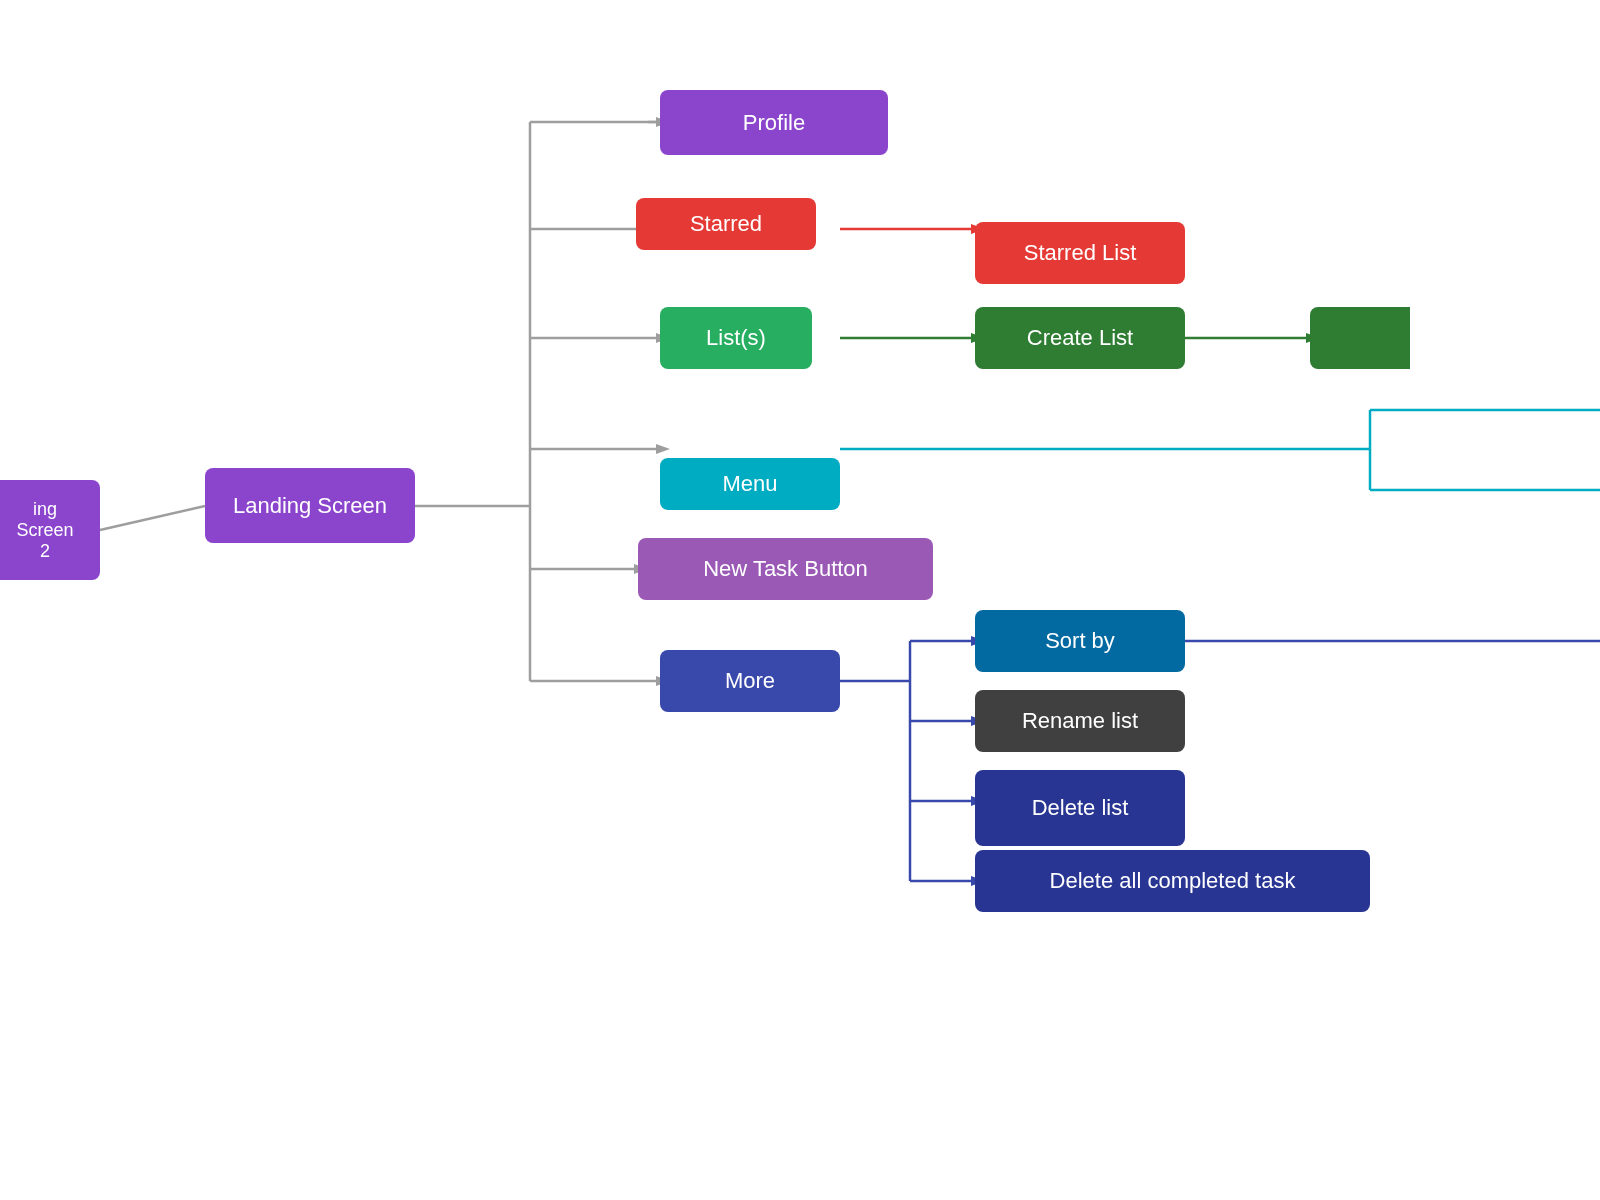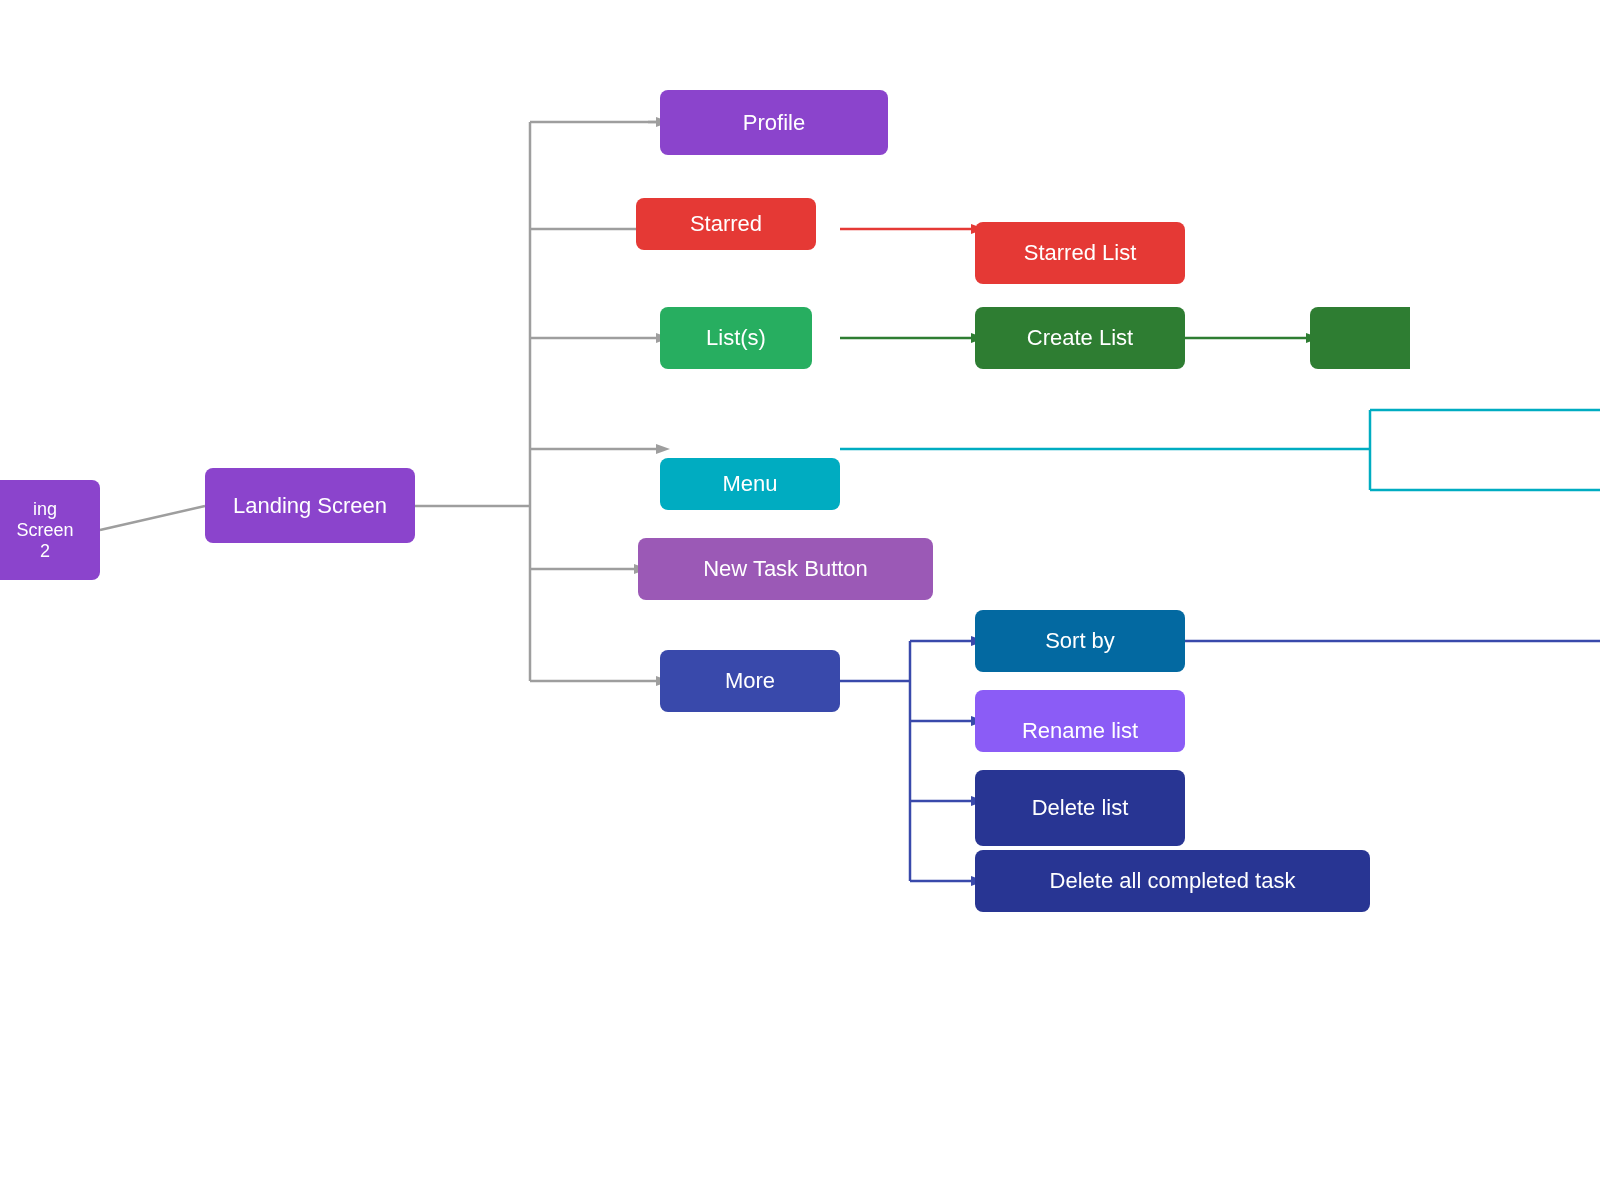--- a/index.html
+++ b/index.html
@@ -142,21 +142,21 @@
 </div>
 
 <div class="node" style="left: 660px; top: 650px; width: 180px; height: 62px; background: #3949AB;">
   <span>More</span>
 </div>
 
 <div class="node" style="left: 975px; top: 610px; width: 210px; height: 62px; background: #0369a1;">
   <span>Sort  by</span>
 </div>
 
-<div class="node" style="left: 975px; top: 690px; width: 210px; height: 62px; background: #8b5cf6; align-items: flex-end;">
+<div class="node" style="left: 975px; top: 690px; width: 210px; height: 62px; background: #404040;">
   <span>Rename list</span>
 </div>
 
 <div class="node" style="left: 975px; top: 770px; width: 210px; height: 76px; background: #283593;">
   <span>Delete  list</span>
 </div>
 
 <div class="node" style="left: 975px; top: 850px; width: 395px; height: 62px; background: #283593;">
   <span>Delete  all completed task</span>
 </div>

